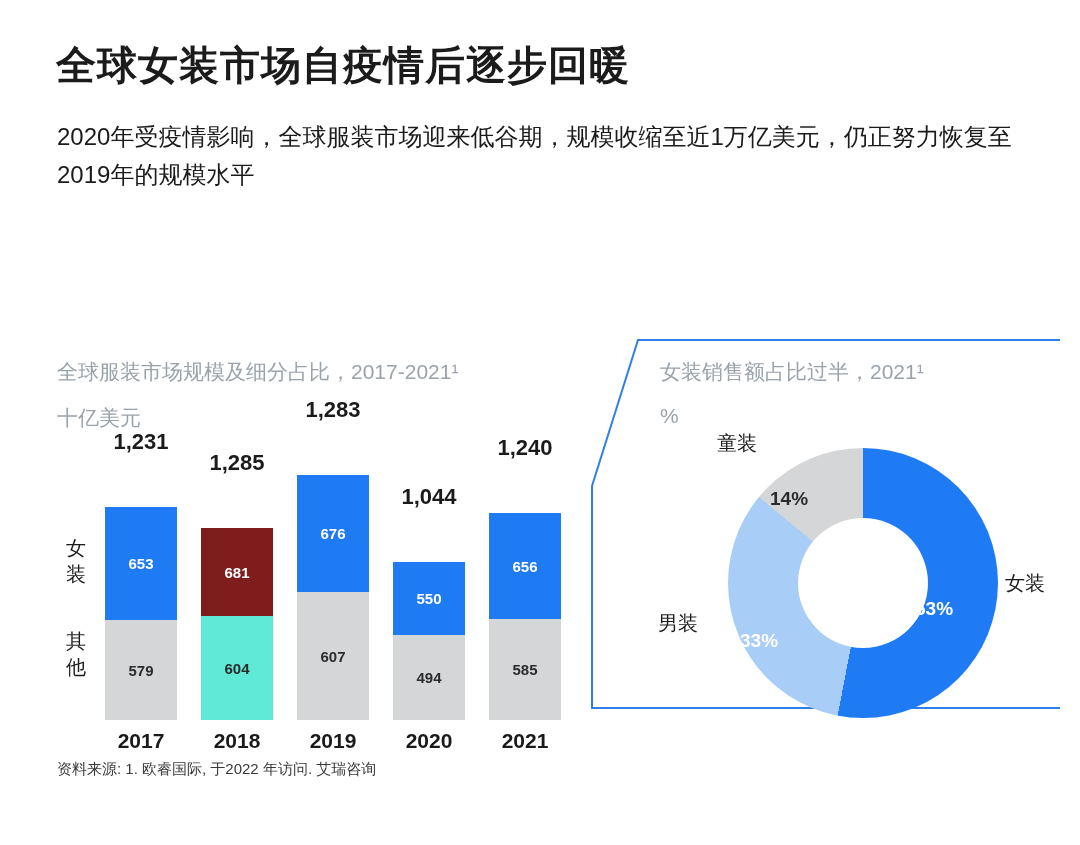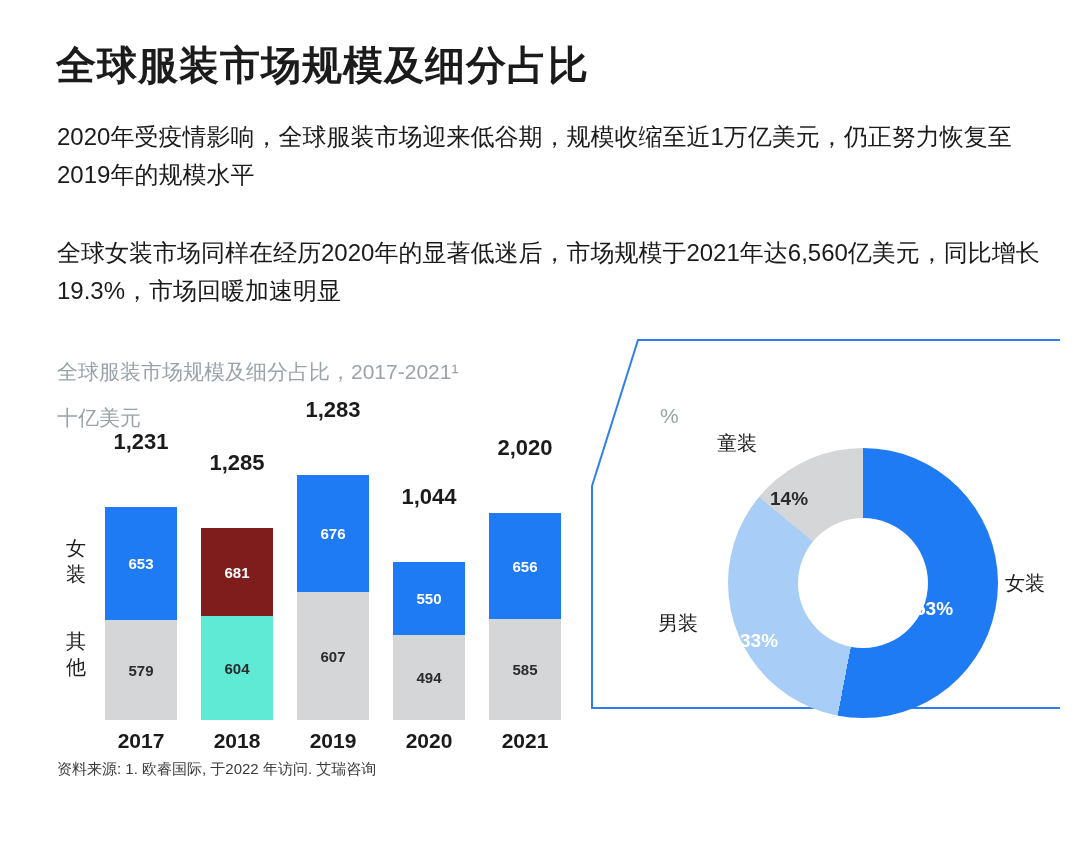--- a/index.html
+++ b/index.html
@@ -180,34 +180,34 @@
     top: 760px;
     font-size: 15px;
     color: #3a3a3a;
   }
 </style>
 </head>
 <body>
 
 <div class="page">
 
-  <div class="title">全球服装市场规模及细分占比</div>
+  <div class="title">全球女装市场自疫情后逐步回暖</div>
 
   <div class="para para1">2020年受疫情影响，全球服装市场迎来低谷期，规模收缩至近1万亿美元，仍正努力恢复至2019年的规模水平</div>
-  <div class="para para2">全球女装市场同样在经历2020年的显著低迷后，市场规模于2021年达6,560亿美元，同比增长19.3%，市场回暖加速明显</div>
 
   <div class="callout-line" style="left:596px; top:341px; width:2px; height:0; transform:rotate(0deg);"></div>
   <svg width="470" height="420" style="position:absolute; left:590px; top:336px;">
     <polyline points="620,4 48,4 2,150" fill="none" stroke="#2f7fe8" stroke-width="2"></polyline>
     <polyline points="2,150 2,372 620,372" fill="none" stroke="#2f7fe8" stroke-width="2"></polyline>
   </svg>
 
   <div class="sec-head left-head">全球服装市场规模及细分占比，2017-2021¹</div>
   <div class="unit left-unit">十亿美元</div>
 
+  <div class="sec-head right-head">女装销售额占比过半，2021¹</div>
   <div class="unit right-unit">%</div>
 
   <div class="barchart">
     <div class="cat-label" style="left:2px; top:95px;">女<br>装</div>
     <div class="cat-label" style="left:2px; top:188px;">其<br>他</div>
     <div class="axis-line"></div>
     <div id="bars">
         <div class="bar-group" style="left: 48px;">
           <div class="bar-total">1,231</div>
           <div class="seg seg-top" style="height: 113px; background: rgb(31, 123, 244);">653</div>
@@ -226,21 +226,21 @@
           <div class="seg seg-bottom" style="height: 128px; background: rgb(212, 214, 216);">607</div>
           <div class="x-label">2019</div>
         </div>
         <div class="bar-group" style="left: 336px;">
           <div class="bar-total">1,044</div>
           <div class="seg seg-top" style="height: 73px; background: rgb(31, 123, 244);">550</div>
           <div class="seg seg-bottom" style="height: 85px; background: rgb(212, 214, 216);">494</div>
           <div class="x-label">2020</div>
         </div>
         <div class="bar-group" style="left: 432px;">
-          <div class="bar-total">2,020</div>
+          <div class="bar-total">1,240</div>
           <div class="seg seg-top" style="height: 106px; background: rgb(31, 123, 244);">656</div>
           <div class="seg seg-bottom" style="height: 101px; background: rgb(212, 214, 216);">585</div>
           <div class="x-label">2021</div>
         </div>
       </div>
   </div>
 
   <div class="donutwrap">
     <div class="donut" style="background: conic-gradient(rgb(31, 123, 244) 0deg, rgb(31, 123, 244) 190.8deg, rgb(168, 205, 247) 190.8deg, rgb(168, 205, 247) 309.6deg, rgb(212, 214, 216) 309.6deg, rgb(212, 214, 216) 360deg);">
       <div class="donut-hole"></div>

